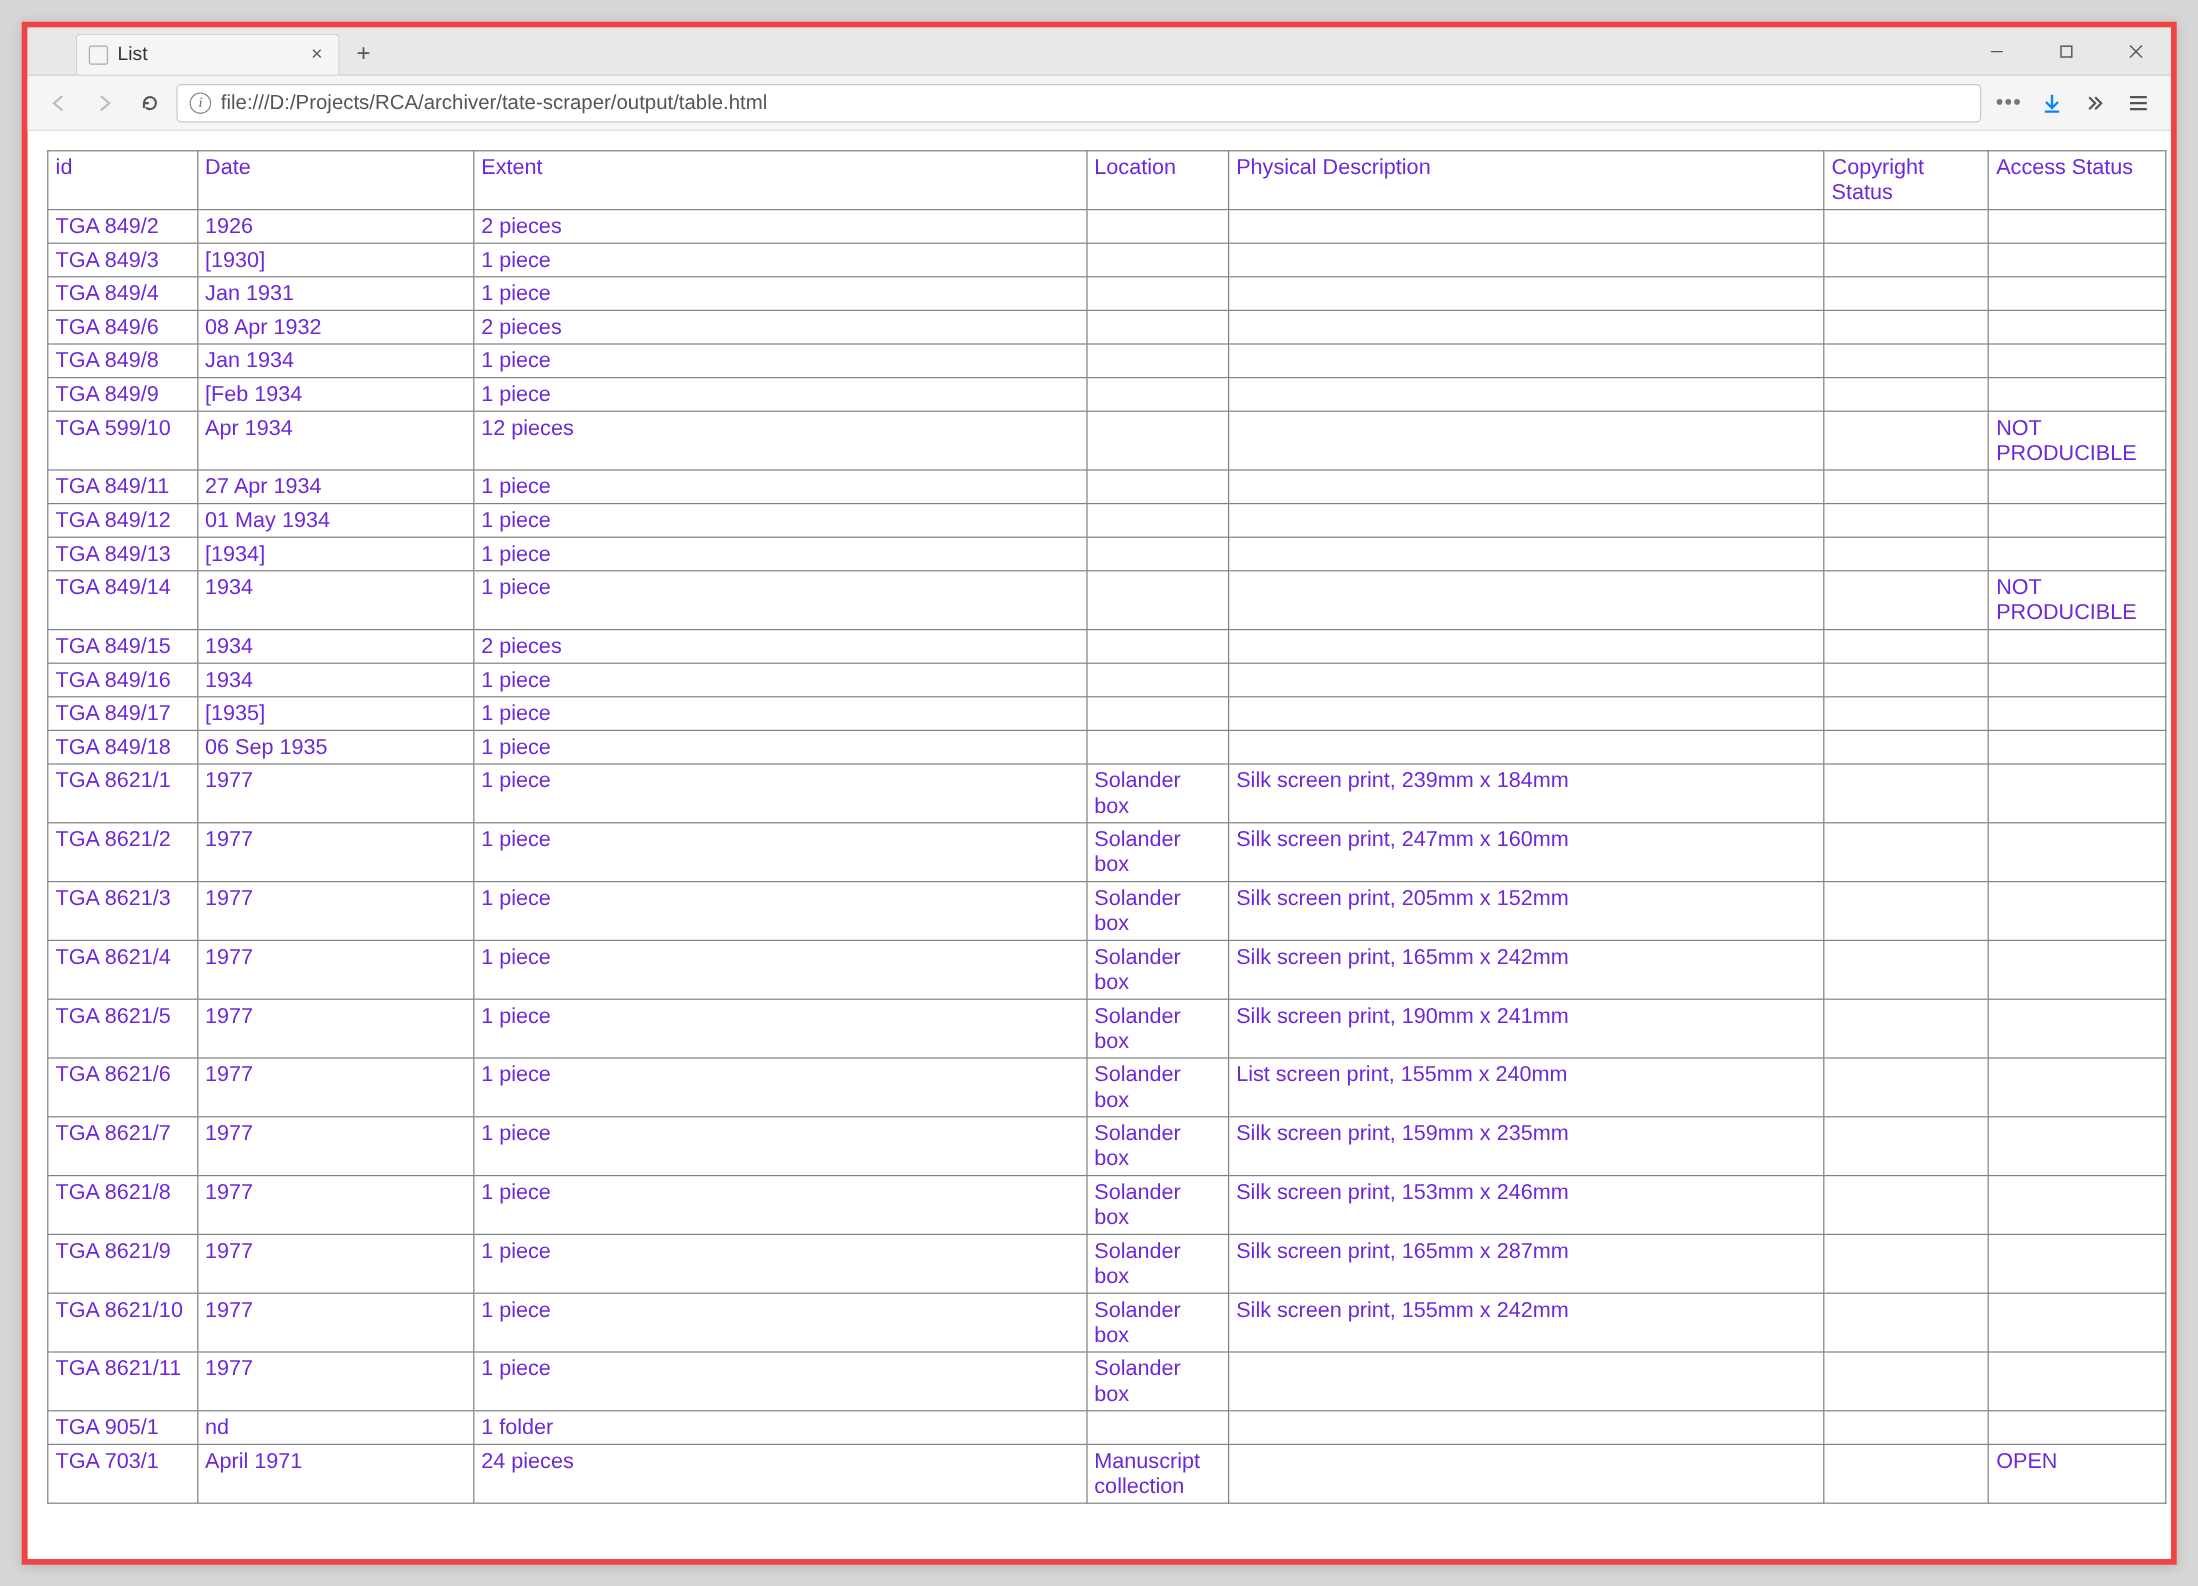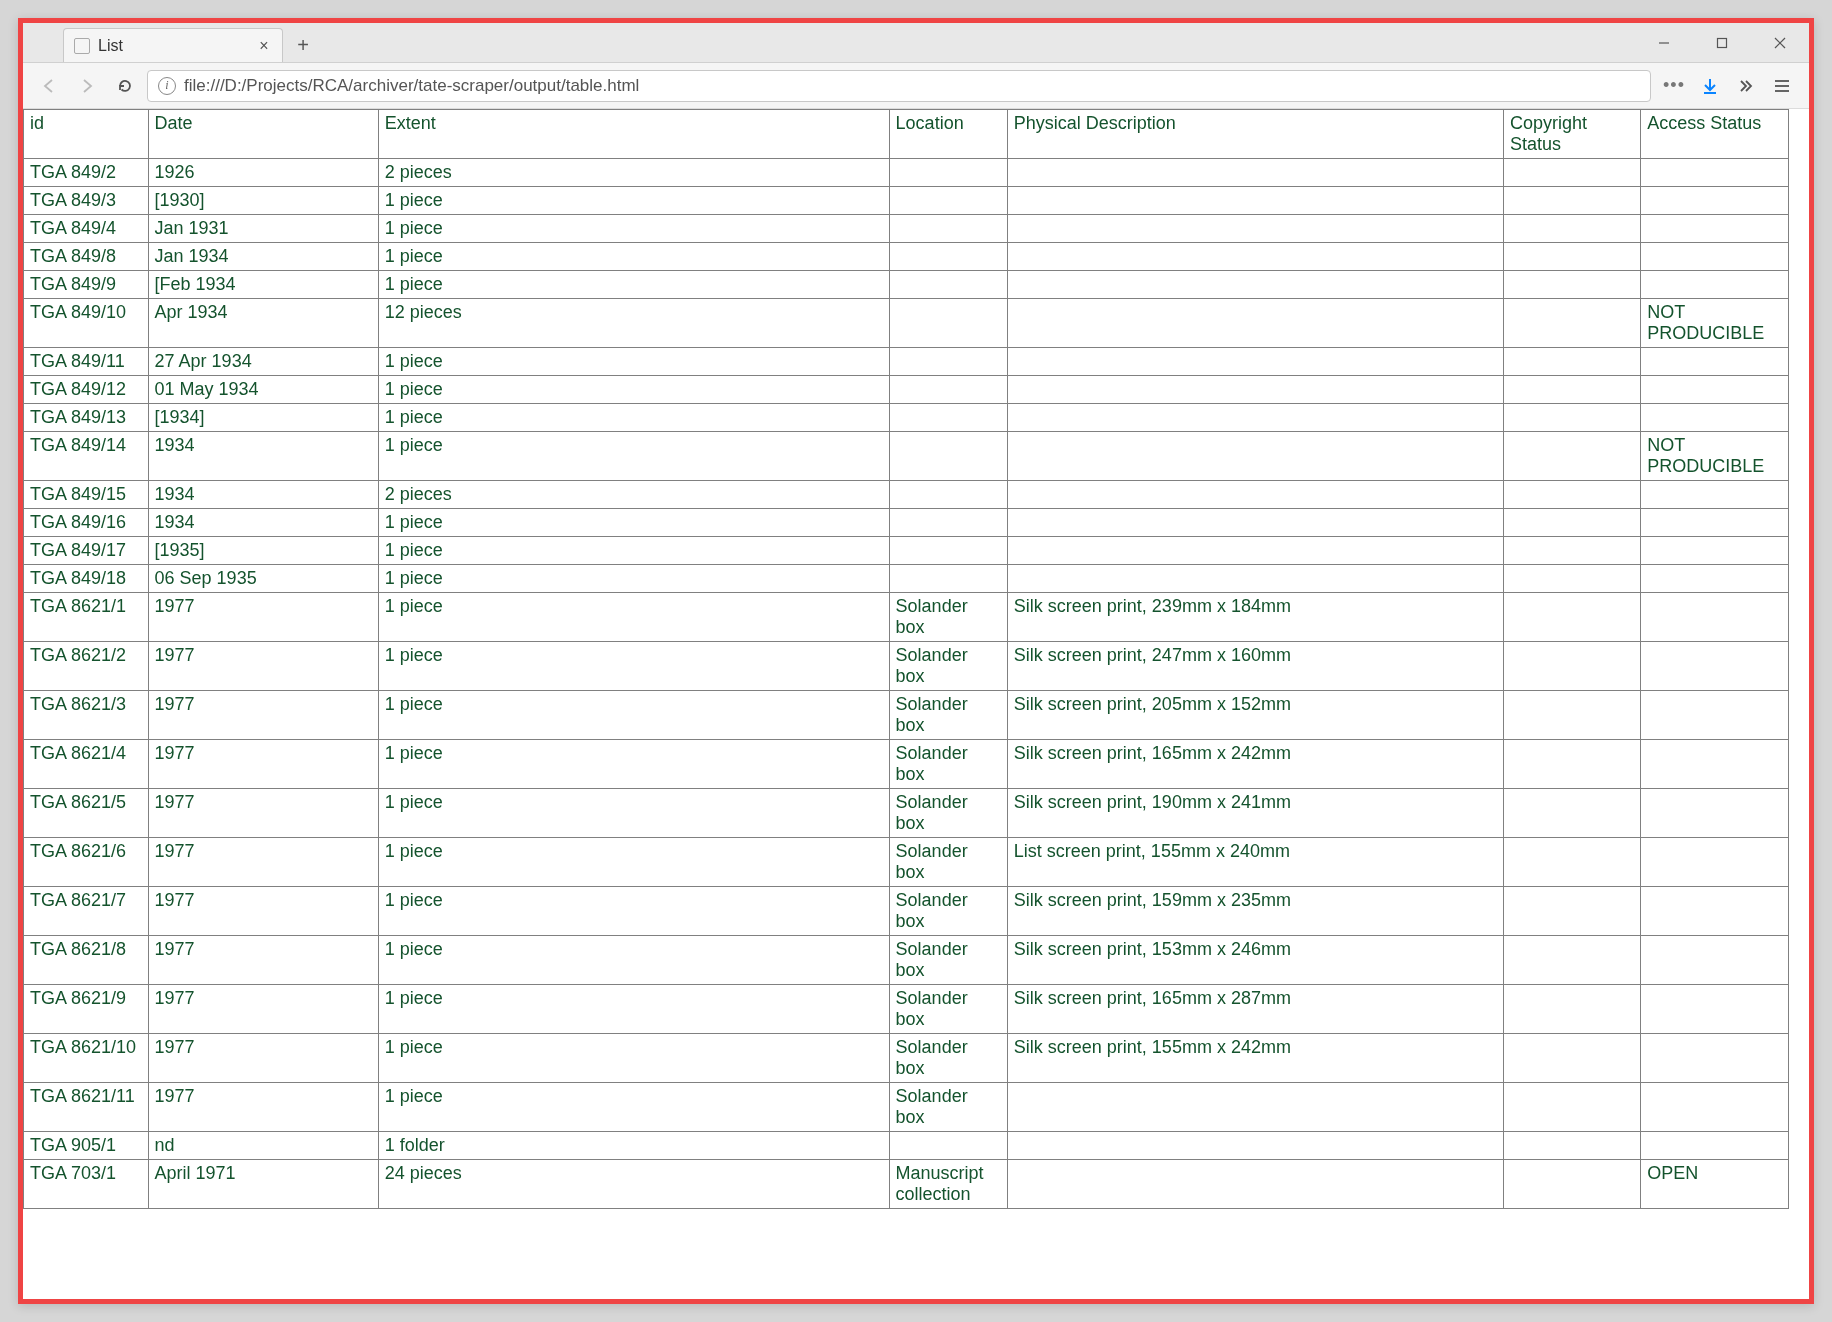--- a/index.html
+++ b/index.html
@@ -138,23 +138,23 @@
     overflow: auto;
     position: relative;
   }
   .content::-webkit-scrollbar { width: 16px; }
   .content::-webkit-scrollbar-track { background: #f0f0f0; }
   .content::-webkit-scrollbar-thumb { background: #c0c0c0; border-radius: 8px; }
 
   table.data {
     border-collapse: collapse;
     width: calc(100% - 20px);
-    margin: 0;
+    margin: 16px;
     font-size: 18px;
-    color: #14532d;
+    color: #6d28d9;
   }
   table.data th, table.data td {
     border: 1px solid #808080;
     padding: 3px 6px;
     text-align: left;
     vertical-align: top;
     background: #fff;
     font-weight: normal;
   }
   table.data th {
@@ -283,39 +283,48 @@
           <tr>
             <td>TGA 849/4</td>
             <td>Jan 1931</td>
             <td>1 piece</td>
             <td></td>
             <td></td>
             <td></td>
             <td></td>
           </tr>
           <tr>
+            <td>TGA 849/6</td>
+            <td>08 Apr 1932</td>
+            <td>2 pieces</td>
+            <td></td>
+            <td></td>
+            <td></td>
+            <td></td>
+          </tr>
+          <tr>
             <td>TGA 849/8</td>
             <td>Jan 1934</td>
             <td>1 piece</td>
             <td></td>
             <td></td>
             <td></td>
             <td></td>
           </tr>
           <tr>
             <td>TGA 849/9</td>
             <td>[Feb 1934</td>
             <td>1 piece</td>
             <td></td>
             <td></td>
             <td></td>
             <td></td>
           </tr>
           <tr>
-            <td>TGA 849/10</td>
+            <td>TGA 599/10</td>
             <td>Apr 1934</td>
             <td>12 pieces</td>
             <td></td>
             <td></td>
             <td></td>
             <td>NOT PRODUCIBLE</td>
           </tr>
           <tr>
             <td>TGA 849/11</td>
             <td>27 Apr 1934</td>

